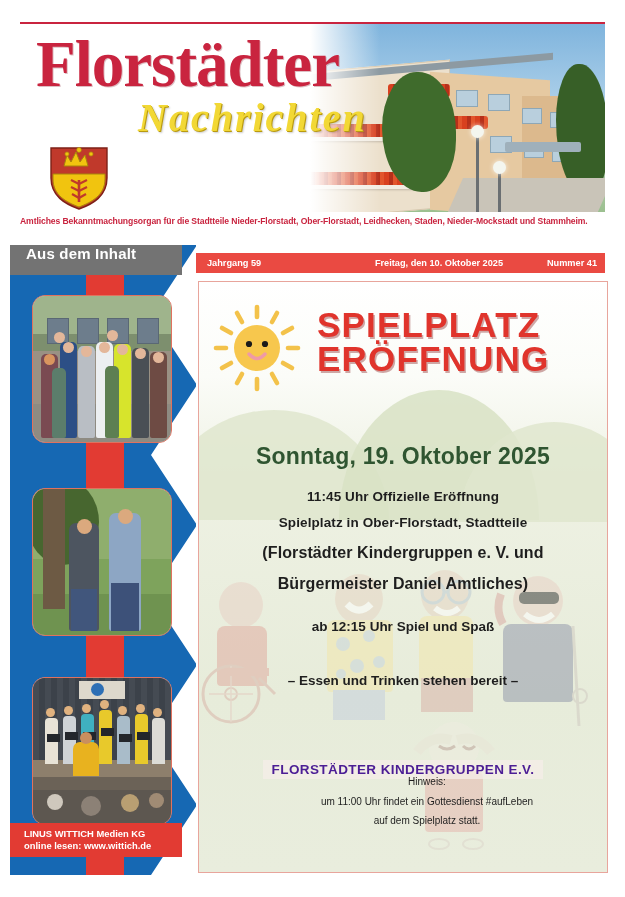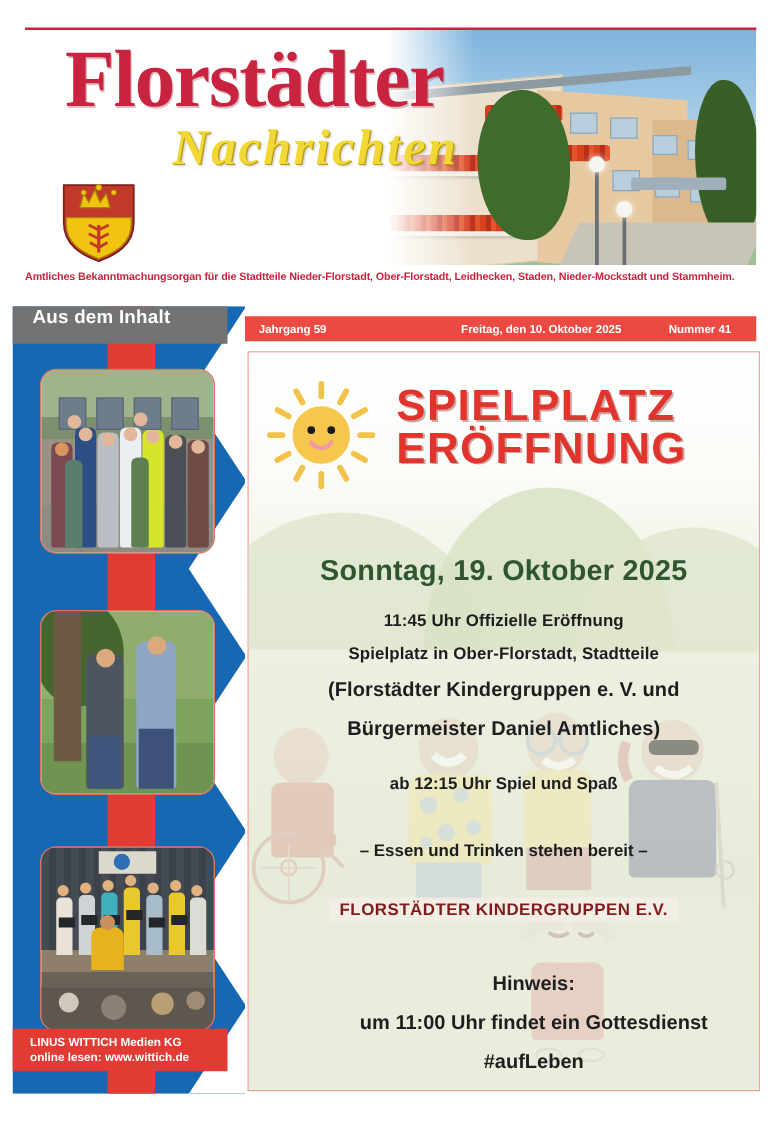--- a/index.html
+++ b/index.html
@@ -26,39 +26,39 @@
   .lamp { position:absolute; width:3px; background:#6a6f72; }
   .lamp::after { content:''; position:absolute; left:-5px; top:-11px; width:13px; height:13px;
                  border-radius:50%; background:#f4f6ef; box-shadow:0 0 5px rgba(255,255,255,.8); }
   .path { position:absolute; right:0; bottom:0; width:150px; height:36px; background:#c9c4b8; transform:skewX(-24deg); }
   .canopy { position:absolute; right:24px; top:118px; width:76px; height:10px; background:#9fb0bb; border-radius:2px; }
   .mast-fade { position:absolute; left:0; top:0; width:120px; height:100%;
                background:linear-gradient(90deg,#fff 0%, #fff 42%, rgba(255,255,255,0) 100%); }
 
   .mast-title { position:absolute; left:16px; top:8px; font-family:"Liberation Serif", serif;
                 font-size:65px; font-weight:700; color:#c9243f; letter-spacing:-1px; line-height:1;
-                text-shadow:1px 1px 0 rgba(120,0,20,.25); z-index:5; white-space:nowrap;margin-left:16px; }
+                text-shadow:1px 1px 0 rgba(120,0,20,.25); z-index:5; white-space:nowrap; }
   .mast-sub { position:absolute; left:118px; top:70px; font-family:"Liberation Serif", serif;
               font-style:italic; font-size:40px; font-weight:700; color:#f2d835; letter-spacing:2px;
               z-index:6; white-space:nowrap; text-shadow:1px 1px 0 #b99a10, 2px 2px 2px rgba(0,0,0,.2); }
 
   
   .arms { position:absolute; left:28px; top:120px; width:62px; height:66px; z-index:7; }
 
   .mast-strap { position:absolute; left:20px; top:212px; width:585px; height:18px; z-index:8;
                 display:flex; align-items:center; }
   .mast-strap span { font-size:8.6px; font-weight:700; color:#c9243f; white-space:nowrap;
                      letter-spacing:-.1px; }
 
   
   .inforow { position:absolute; left:196px; top:253px; width:409px; height:20px; background:#ea4a42;
              display:flex; align-items:center; color:#fff; font-size:9.2px; font-weight:700; }
   .inforow .c1 { margin-left:11px; width:150px; }
   .inforow .c2 { flex:1; text-align:center; margin-left:-26px; }
-  .inforow .c3 { margin-right:20px; }
+  .inforow .c3 { margin-right:8px; }
 
   
   .sidebar { position:absolute; left:10px; top:245px; width:186px; height:630px; overflow:hidden; }
   .sb-blue { position:absolute; inset:0; background:#1668b3; }
   .sb-redstripe { position:absolute; left:76px; top:0; width:38px; height:100%; background:#e23b33; }
   .sb-zig { position:absolute; right:-1px; top:0; width:46px; height:100%; }
 
   .sb-head { position:absolute; left:0; top:0; width:172px; height:30px; background:#737373;
              display:flex; align-items:flex-start; z-index:4; }
   .sb-head span { color:#fff; font-size:15px; font-weight:700; margin-left:16px; letter-spacing:.2px; }
@@ -114,23 +114,23 @@
 
   .p-body { position:absolute; left:0; right:0; top:202px; text-align:center; z-index:6; color:#1e1e1e; }
   .p-body p { font-size:13.5px; font-weight:700; line-height:1.95; letter-spacing:.1px; }
   .p-body p.small { font-size:16px; }
   .p-spiel { position:absolute; left:0; right:0; top:337px; text-align:center; z-index:6;
              font-size:13.5px; font-weight:700; color:#1e1e1e; }
   .p-essen { position:absolute; left:0; right:0; top:391px; text-align:center; z-index:6;
              font-size:13.5px; font-weight:700; color:#1e1e1e; }
   .p-org { position:absolute; left:0; right:0; top:436px; text-align:center; z-index:6; }
   .p-org span { display:inline-block; padding:2px 9px; background:rgba(246,238,232,.75);
-                color:#7f1d1d; font-size:13.5px; font-weight:700; letter-spacing:.4px; }
+                color:#4c1d95; font-size:13.5px; font-weight:700; letter-spacing:.4px;margin-top:42px; }
   .p-note { position:absolute; left:0; right:0; top:490px; text-align:center; z-index:6; color:#1e1e1e; }
-  .p-note p { font-size:16px; font-weight:700; line-height:1.95;margin-left:48px; }
+  .p-note p { font-size:10px; font-weight:400; line-height:1.95;margin-left:48px; }
 </style>
 </head>
 <body>
 
 <div class="page">
 
   <div class="masthead">
 
     <div class="mast-photo">
       <div class="sky"></div>

